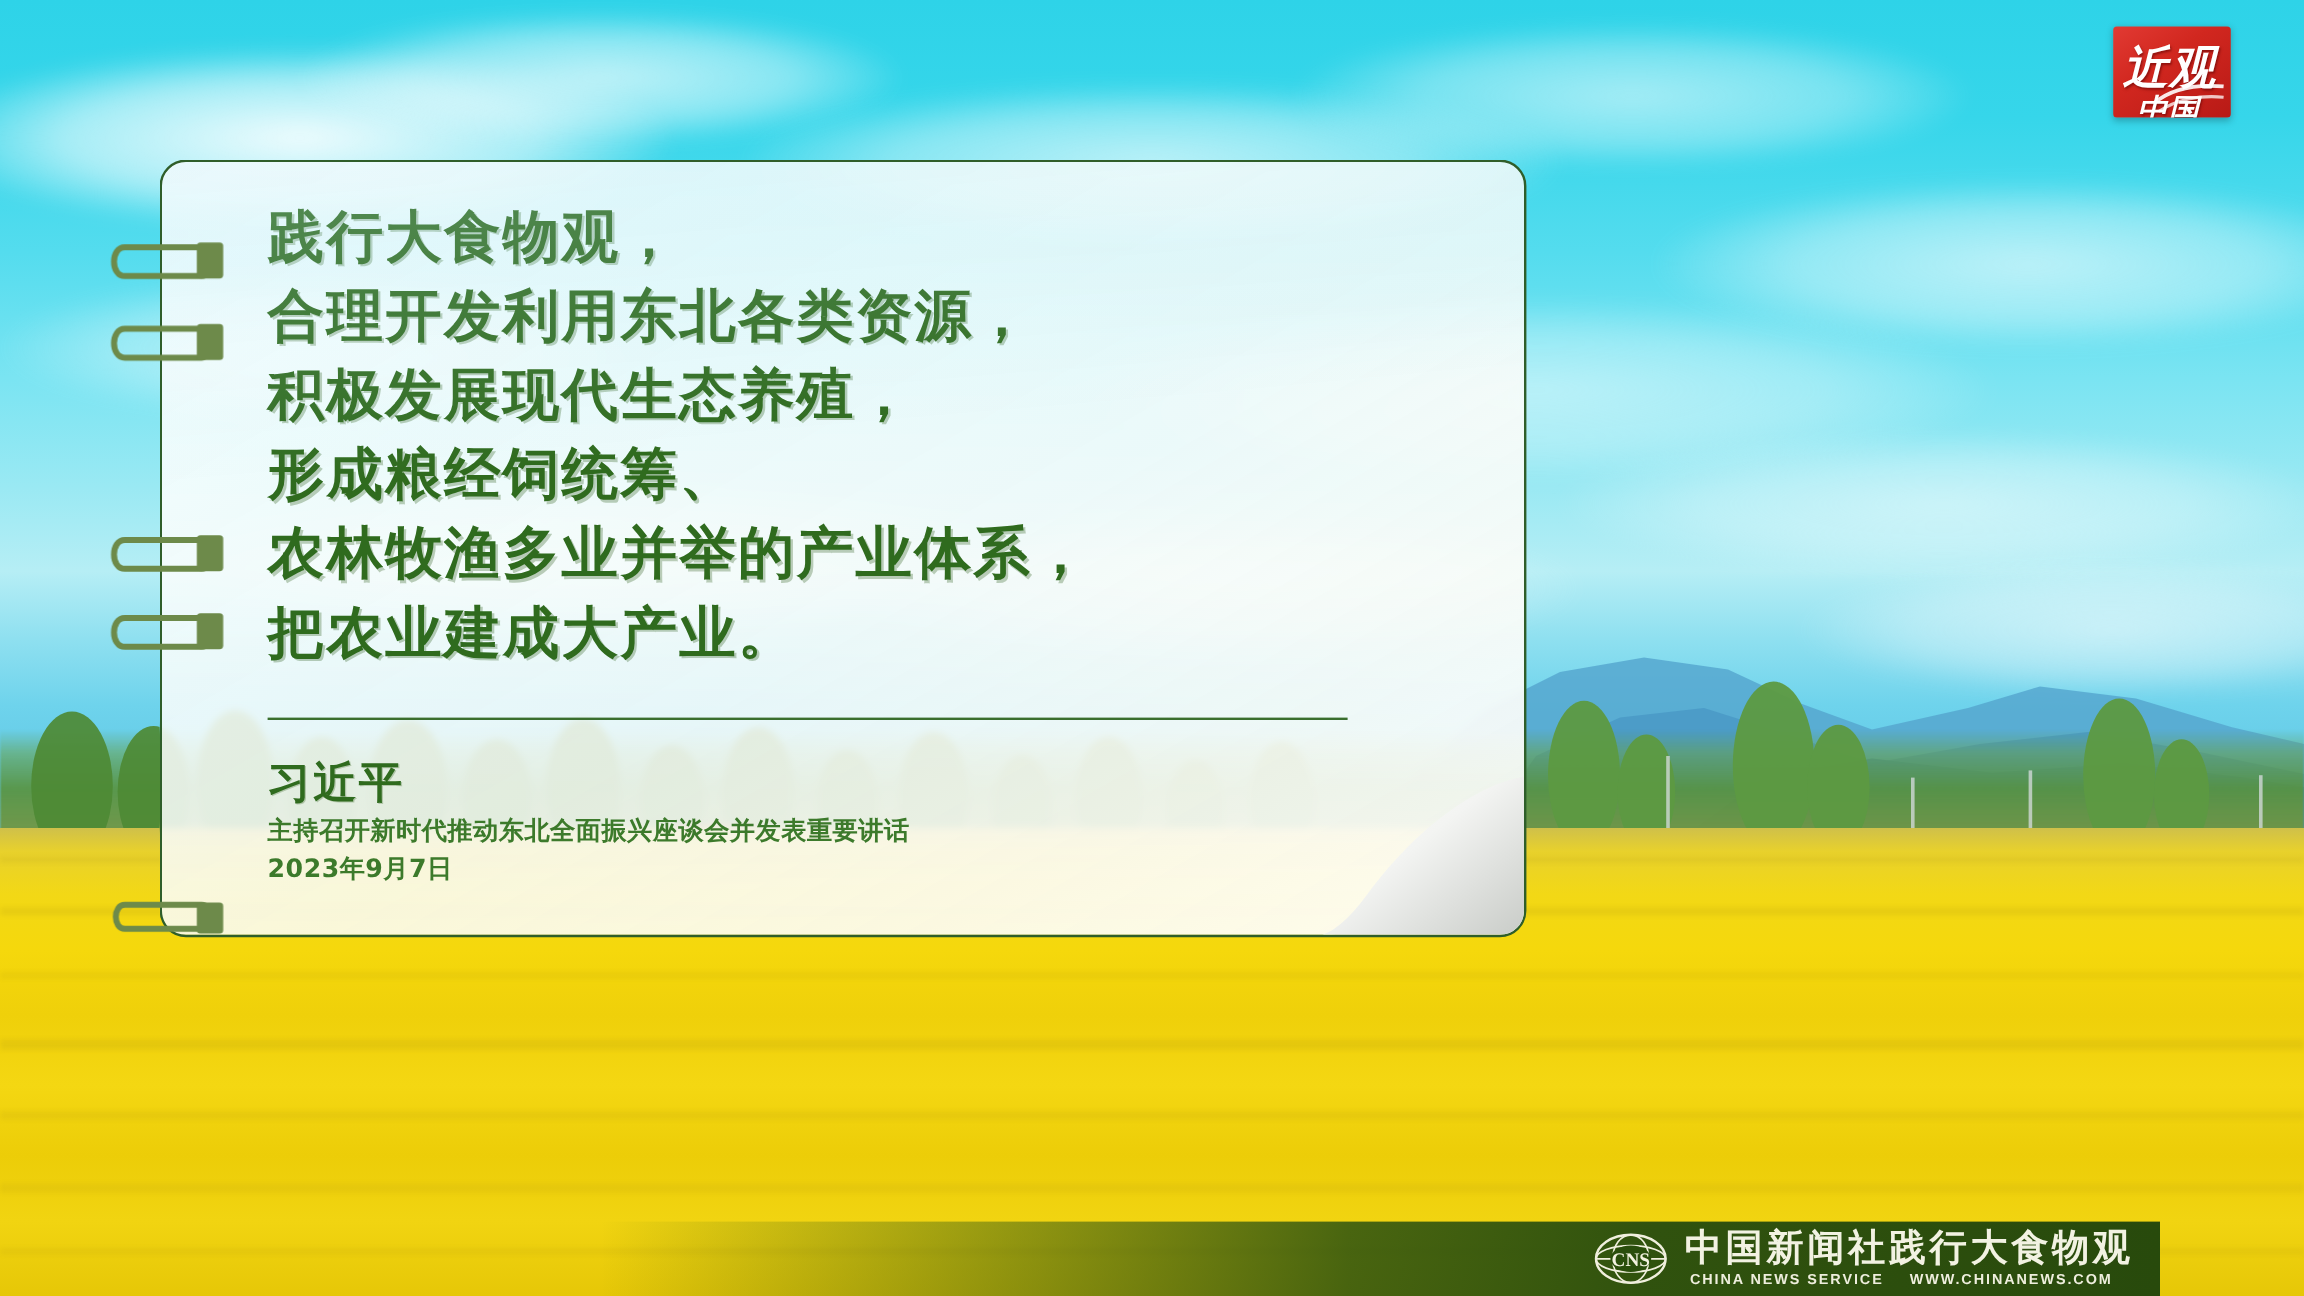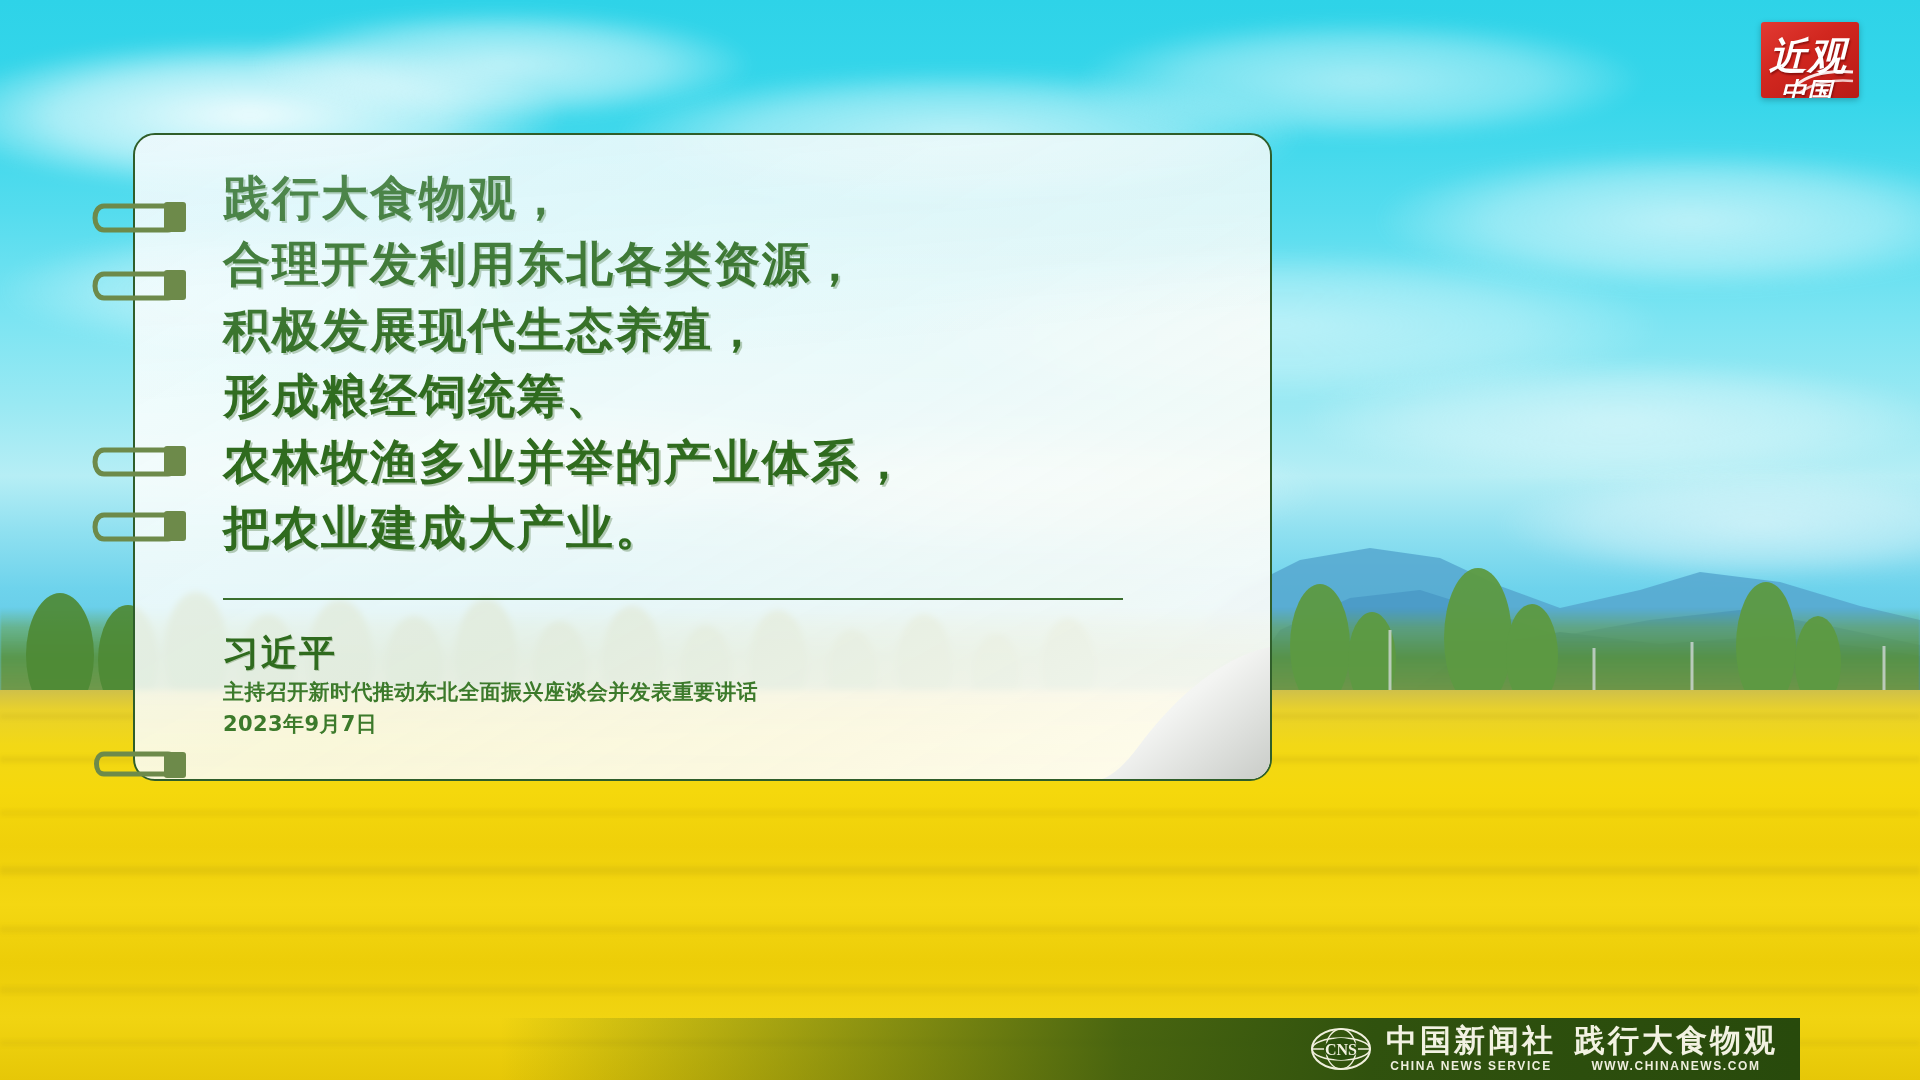--- a/index.html
+++ b/index.html
@@ -190,21 +190,21 @@
       rgba(46,86,18,.45) 45%,
       rgba(44,82,16,.85) 62%,
       rgba(42,78,14,.97) 76%,
       rgba(40,74,12,1) 100%);
     display:flex; align-items:center; justify-content:flex-end;
     padding-right:22px;
     gap:14px;
     margin-left:20px;
   }
   .cns-globe { width:62px; height:46px; flex:none; }
-  .brand { display:flex; align-items:center; gap:18px; }
+  .brand { display:flex; align-items:center; }
   .brand-block { display:flex; flex-direction:column; align-items:center; }
   .brand-cn {
     font-family:"DejaVu Serif","Liberation Serif",serif;
     font-weight:700; font-size:31px; line-height:34px;
     letter-spacing:3px; color:#f2f2e2;
   }
   .brand-en {
     font-family:"Liberation Sans","DejaVu Sans",sans-serif;
     font-weight:700; font-size:12px; line-height:18px;
     letter-spacing:1.6px; color:#eeeedd;

